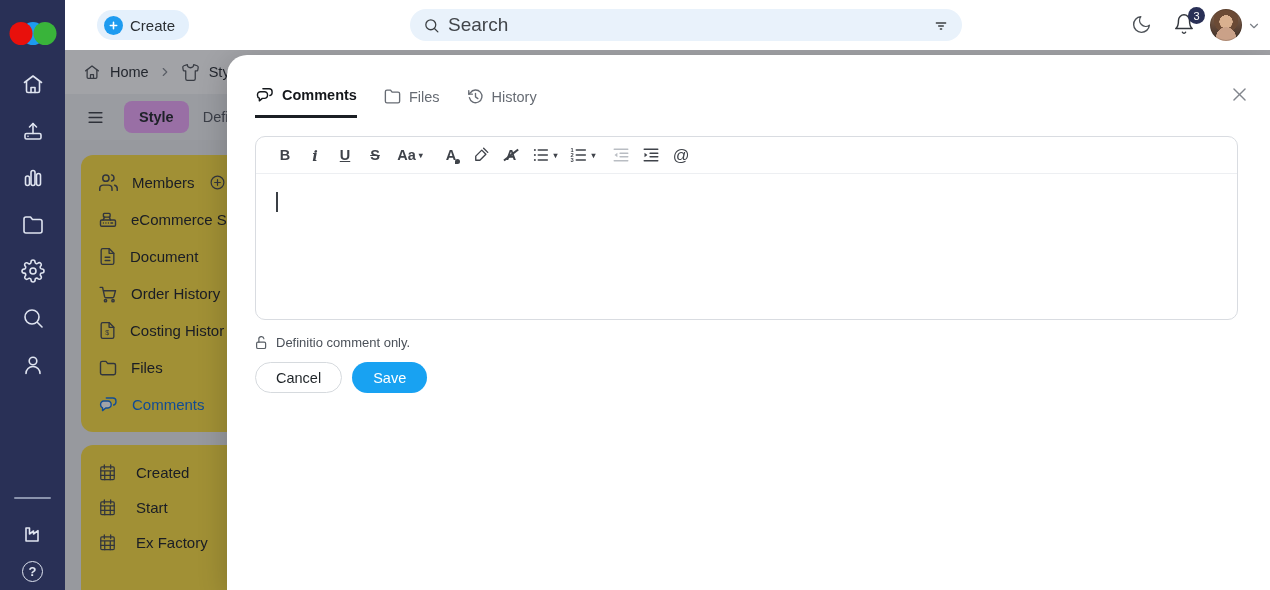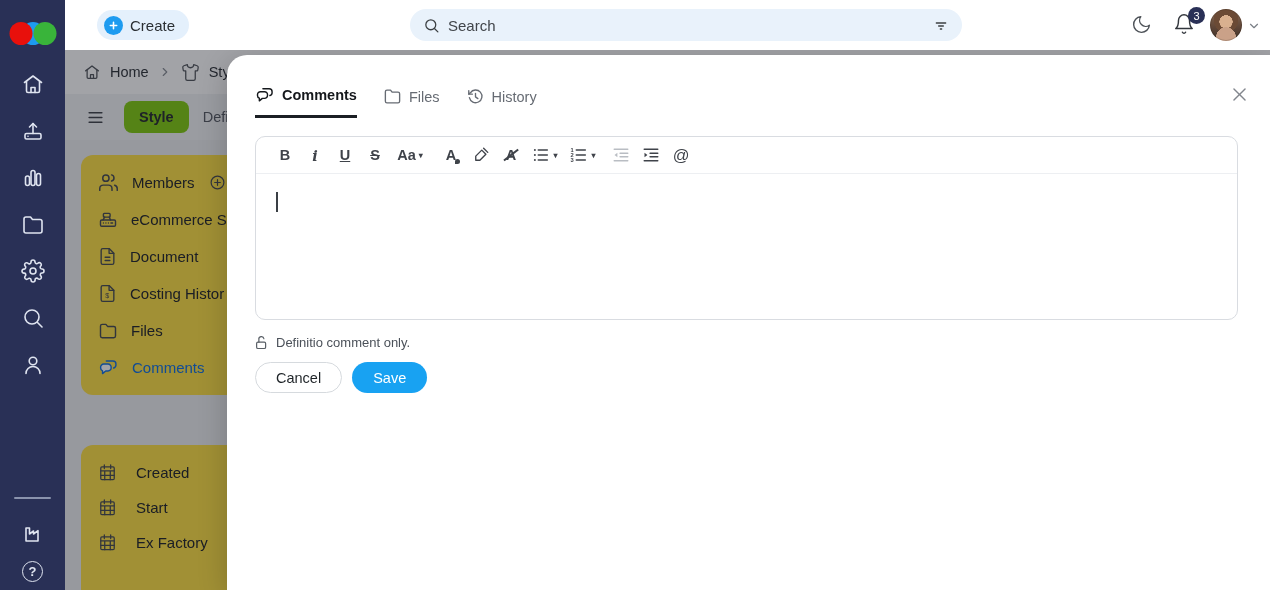--- a/index.html
+++ b/index.html
@@ -16,42 +16,42 @@
   .logo { position:absolute; left:9px; top:20px; width:48px; height:27px; }
   .rail-btn { position:absolute; left:0; width:65px; height:24px; display:flex; justify-content:center; align-items:center; color:#dfe4f0; cursor:pointer; background:none; border:none; }
   .rail-divider { position:absolute; left:14px; right:14px; top:497px; height:2px; background:#8a93ad; border-radius:2px; }
   .help-circle { width:21px; height:21px; border:1.6px solid #dfe4f0; border-radius:50%; color:#dfe4f0; font-size:13px; display:flex; align-items:center; justify-content:center; font-weight:700; }
 
   
   .top-bar { position:absolute; left:65px; top:0; width:1205px; height:50px; background:#fff; z-index:35; }
   .create-btn { position:absolute; left:32px; top:10px; height:30px; border-radius:15px; background:#e4f0fc; display:flex; align-items:center; gap:7px; padding:0 14px 0 7px; font-size:15px; color:#2b2f33; border:none; cursor:pointer; font-family:inherit; }
   .plus-badge { width:19px; height:19px; border-radius:50%; background:#1d9bf0; color:#fff; display:flex; align-items:center; justify-content:center; }
   .search-box { position:absolute; left:345px; top:9px; width:552px; height:32px; border-radius:16px; background:#e9f2fb; display:flex; align-items:center; padding:0 13px; gap:8px; }
-  .search-box input { flex:1; border:none; background:transparent; outline:none; font-size:15px; color:#2b2f33; font-family:inherit; }
+  .search-box input { flex:1; border:none; background:transparent; outline:none; font-size:19px; color:#2b2f33; font-family:inherit; }
   .search-box input::placeholder { color:#41454a; opacity:1; }
   .icon-btn { background:none; border:none; cursor:pointer; padding:0; color:#3c4043; }
   .moon-btn { position:absolute; left:1066px; top:14px; }
   .bell-wrap { position:absolute; left:1108px; top:13px; width:24px; height:24px; }
   .count-badge { position:absolute; right:-8px; top:-6px; min-width:17px; height:17px; border-radius:9px; background:#293056; color:#fff; font-size:11px; display:flex; align-items:center; justify-content:center; padding:0 4px; }
   .avatar { position:absolute; left:1145px; top:9px; width:32px; height:32px; border-radius:50%; cursor:pointer; border:none;
     background:
       radial-gradient(circle at 50% 88%, #caa188 0 30%, transparent 31%),
       radial-gradient(circle at 50% 40%, #d9b08f 0 26%, transparent 27%),
       radial-gradient(circle at 50% 34%, #6b4a35 0 46%, transparent 47%),
       linear-gradient(180deg, #8a6a52 0%, #5d4436 60%, #3d2f26 100%);
     box-shadow: inset 0 0 0 1px rgba(0,0,0,.15);
   }
   .hdr-chevron { position:absolute; left:1182px; top:19px; color:#7a7f86; }
 
   
   .bg-page { position:absolute; left:65px; top:50px; width:1205px; height:540px; background:#edeff1; z-index:1; }
   .crumb-row { position:absolute; left:0; top:0; right:0; height:44px; background:#fff; display:flex; align-items:center; padding-left:18px; gap:9px; font-size:14.5px; color:#33373d; }
   .crumb-sep { color:#8b9097; display:flex; }
   .tab-strip { position:absolute; left:0; top:44px; right:0; height:46px; background:#f3f4f6; display:flex; align-items:center; padding-left:21px; gap:14px; }
-  .bg-tab-active { background:#84cc16; border-radius:8px; padding:8px 15px; font-size:14.5px; font-weight:700; color:#2a2e33; cursor:pointer; }
+  .bg-tab-active { background:#f0abfc; border-radius:8px; padding:8px 15px; font-size:14.5px; font-weight:700; color:#2a2e33; cursor:pointer; }
   .bg-tab { font-size:14.5px; color:#595e66; cursor:pointer; white-space:nowrap; }
   .card { position:absolute; left:16px; width:262px; background:#fde047; border-radius:12px; }
   .card-menu { top:105px; padding:9px 0; }
   .card-dates { top:395px; height:180px; padding:10px 0; }
   .menu-item { height:37px; display:flex; align-items:center; padding-left:17px; gap:13px; font-size:15px; color:#26292e; cursor:pointer; white-space:nowrap; }
   .menu-item .mi-icon { color:#4a4e55; flex:0 0 auto; }
   .menu-item.active, .menu-item.active .mi-icon { color:#1673e1; }
   .date-item { height:35px; display:flex; align-items:center; padding-left:17px; gap:19px; font-size:15px; color:#26292e; cursor:pointer; white-space:nowrap; }
   .date-item .mi-icon { color:#4a4e55; }
   .plus-after { margin-left:1px; color:#4a4e55; display:flex; }
@@ -156,20 +156,30 @@
       </div>
       <div class="menu-item">
         <span class="mi-icon">
           <svg width="19" height="19" viewBox="0 0 24 24" fill="none" stroke="currentColor" stroke-width="1.7" stroke-linecap="round" stroke-linejoin="round">
               <path d="M14 2H6a2 2 0 0 0-2 2v16a2 2 0 0 0 2 2h12a2 2 0 0 0 2-2V8z"></path>
               <path d="M14 2v6h6"></path>
               <path d="M9 13h6M9 17h6"></path>
             </svg>
         </span>
         <span>Document</span>
+      </div>
+      <div class="menu-item">
+        <span class="mi-icon">
+          <svg width="20" height="20" viewBox="0 0 24 24" fill="none" stroke="currentColor" stroke-width="1.7" stroke-linecap="round" stroke-linejoin="round">
+              <circle cx="9" cy="20" r="1.4"></circle>
+              <circle cx="18" cy="20" r="1.4"></circle>
+              <path d="M2.5 4h3l2.4 11.2a1.8 1.8 0 0 0 1.8 1.3h7.6a1.8 1.8 0 0 0 1.8-1.4L21 8H6.2"></path>
+            </svg>
+        </span>
+        <span>Order History</span>
       </div>
       <div class="menu-item">
         <span class="mi-icon">
           <svg width="19" height="19" viewBox="0 0 24 24" fill="none" stroke="currentColor" stroke-width="1.7" stroke-linecap="round" stroke-linejoin="round">
               <path d="M14 2H6a2 2 0 0 0-2 2v16a2 2 0 0 0 2 2h12a2 2 0 0 0 2-2V8z"></path>
               <path d="M14 2v6h6"></path>
               <text x="9.2" y="17.5" font-size="9" fill="currentColor" stroke="none" font-family="Liberation Sans, sans-serif">$</text>
             </svg>
         </span>
         <span>Costing Histor</span>

